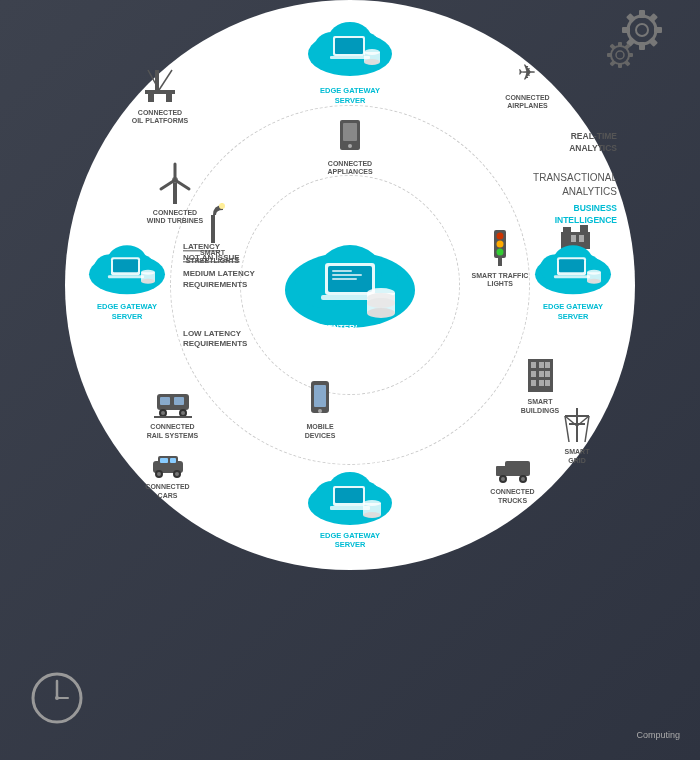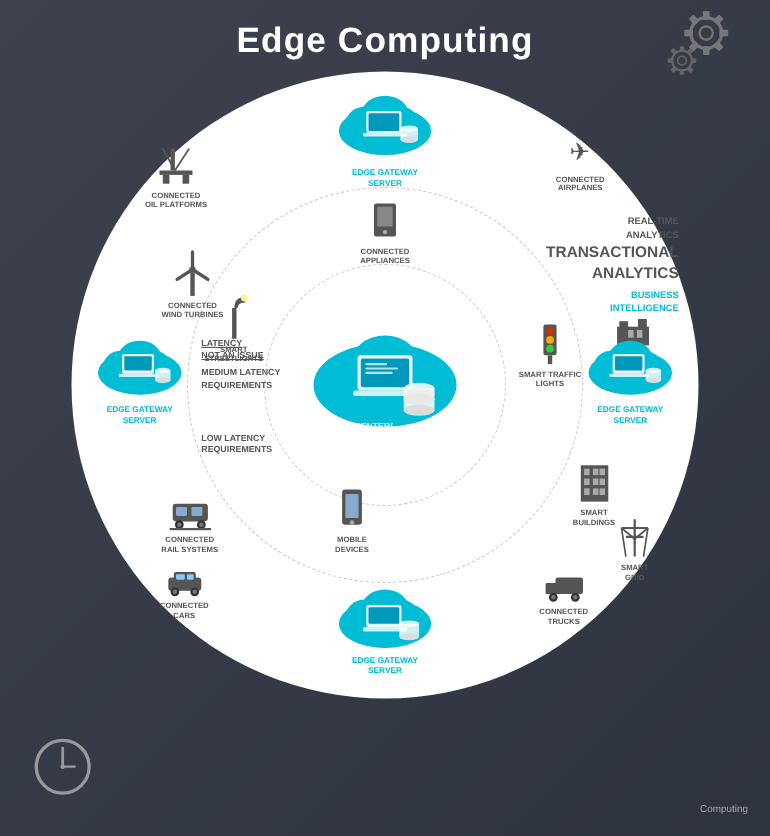--- a/index.html
+++ b/index.html
@@ -68,20 +68,21 @@
     }
 
     
     .center-node {
       position: absolute;
       width: 160px;
       height: 130px;
       display: flex;
       flex-direction: column;
       align-items: center;
+      justify-content: center;
     }
 
     
     .dashed-ring {
       position: absolute;
       border-radius: 50%;
       border: 1.5px dashed #ccc;
     }
 
     .ring1 {
@@ -92,21 +93,20 @@
     .ring2 {
       width: 360px;
       height: 360px;
     }
   </style>
 </head>
 <body>
 
 <div class="page-container">
 
-  <h1 class="title">Edge Computing</h1>
 
   <div class="gear-top-right">
     <svg width="80" height="70" viewBox="0 0 80 70">
 
       <g transform="translate(42,20)">
         <circle cx="0" cy="0" r="14" fill="none" stroke="#777" stroke-width="3"></circle>
         <circle cx="0" cy="0" r="6" fill="none" stroke="#777" stroke-width="2"></circle>
 
         <rect x="-3" y="-20" width="6" height="8" rx="1" fill="#777"></rect>
         <rect x="-3" y="12" width="6" height="8" rx="1" fill="#777"></rect>
@@ -222,22 +222,22 @@
     </div>
 
     <div style="position:absolute; top:55px; right:75px; text-align:center; width:65px;">
       <svg width="35" height="35" viewBox="0 0 35 35">
         <text x="17" y="25" text-anchor="middle" font-size="22" fill="#555">✈</text>
       </svg>
       <div style="font-size:7px; color:#555; font-weight:bold; text-transform:uppercase; line-height:1.2;">Connected<br>Airplanes</div>
     </div>
 
     <div style="position:absolute; right:18px; top:23%; text-align:right;">
-      <div style="font-size:8.5px; font-weight:bold; color:#555; text-transform:uppercase; line-height:1.4; margin-bottom:0;">REAL-TIME<br>ANALYTICS</div>
-      <div style="font-size:14px; font-weight:bold; color:#555; text-transform:uppercase; line-height:1.4; margin-bottom:4px;">TRANSACTIONAL<br>ANALYTICS</div>
+      <div style="font-size:8.5px; font-weight:bold; color:#555; text-transform:uppercase; line-height:1.4; margin-bottom:16px;">REAL-TIME<br>ANALYTICS</div>
+      <div style="font-size:10px; font-weight:normal; color:#555; text-transform:uppercase; line-height:1.4; margin-bottom:4px;">TRANSACTIONAL<br>ANALYTICS</div>
       <div style="font-size:8.5px; font-weight:bold; color:#00bcd4; text-transform:uppercase; line-height:1.4;">BUSINESS<br>INTELLIGENCE</div>
     </div>
 
     <div style="position:absolute; right:30px; top:38%; text-align:center; width:60px;">
       <svg width="35" height="35" viewBox="0 0 35 35">
         <rect x="3" y="15" width="29" height="17" fill="#555"></rect>
         <rect x="5" y="10" width="8" height="8" fill="#555"></rect>
         <rect x="22" y="8" width="8" height="8" fill="#555"></rect>
         <rect x="13" y="18" width="5" height="7" fill="#aaa"></rect>
         <rect x="21" y="18" width="5" height="7" fill="#aaa"></rect>

